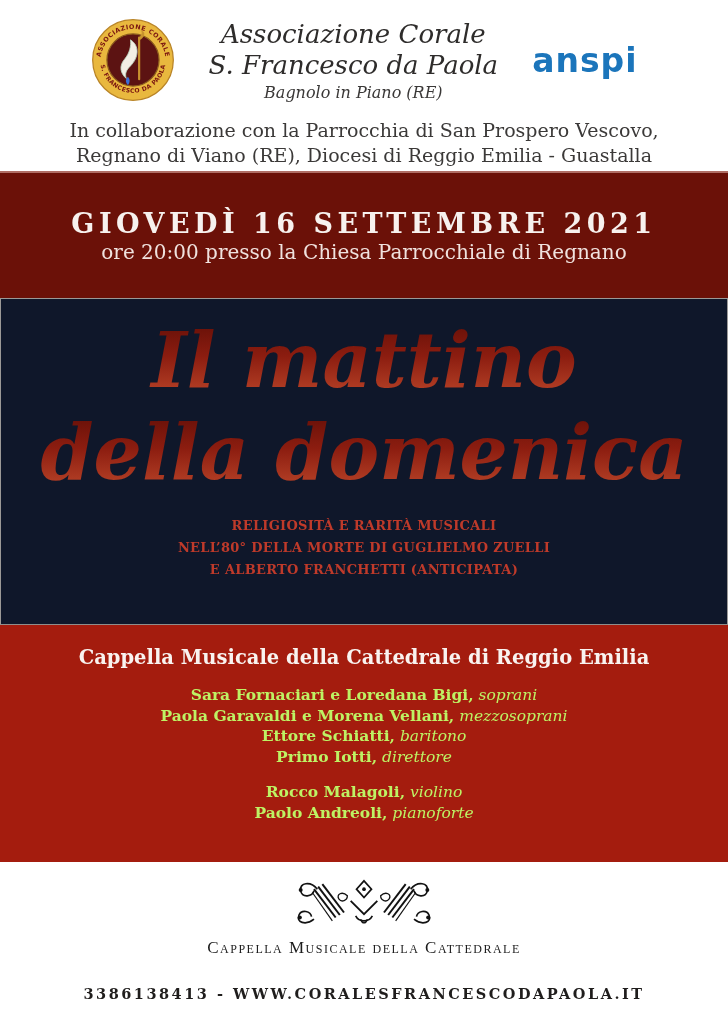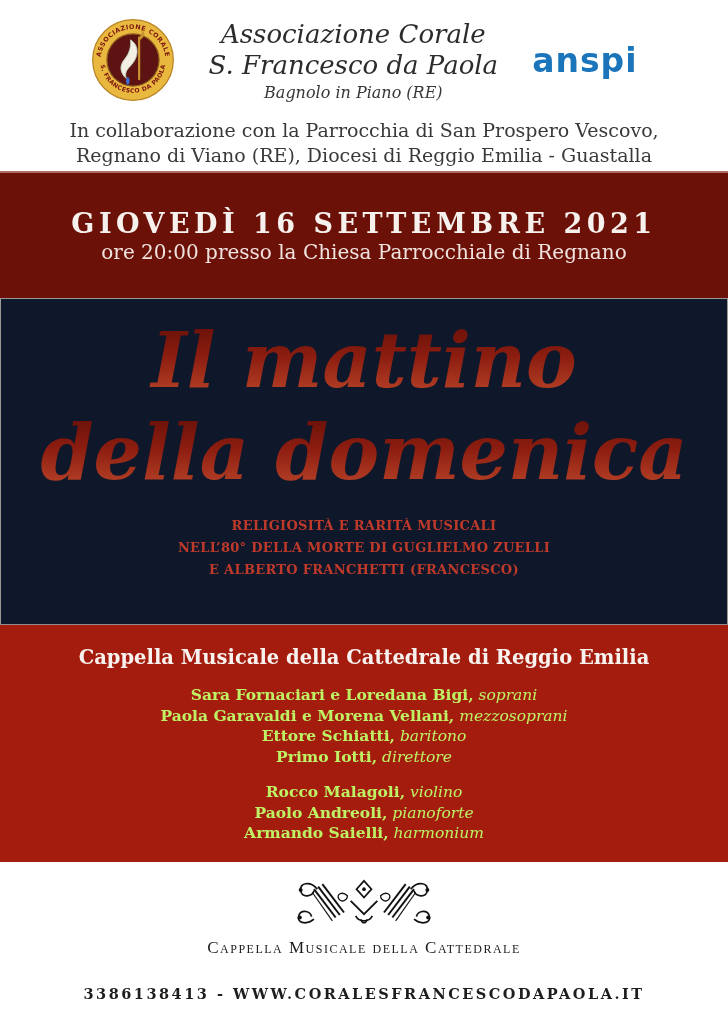--- a/index.html
+++ b/index.html
@@ -222,21 +222,21 @@
     <div class="date-heading">GIOVEDÌ 16 SETTEMBRE 2021</div>
     <div class="date-subheading">ore 20:00 presso la Chiesa Parrocchiale di Regnano</div>
   </div>
 
   <div class="title-box">
     <div class="main-title">Il mattino</div>
     <div class="main-title">della domenica</div>
     <div class="subtitle-block">
       <div>RELIGIOSITÀ E RARITÀ MUSICALI</div>
       <div>NELL’80° DELLA MORTE DI GUGLIELMO ZUELLI</div>
-      <div>E ALBERTO FRANCHETTI (FRANCESCO)</div>
+      <div>E ALBERTO FRANCHETTI (ANTICIPATA)</div>
     </div>
   </div>
 
   <div class="performers-band">
     <div class="ensemble-line">Cappella Musicale della Cattedrale di Reggio Emilia</div>
 
     <div class="perf-group">
       <div class="perf-line">
         <span class="perf-names">Sara Fornaciari e Loredana Bigi,</span>
         <span class="perf-role">soprani</span>
@@ -256,24 +256,20 @@
     </div>
 
     <div class="perf-group second">
       <div class="perf-line">
         <span class="perf-names">Rocco Malagoli,</span>
         <span class="perf-role">violino</span>
       </div>
       <div class="perf-line">
         <span class="perf-names">Paolo Andreoli,</span>
         <span class="perf-role">pianoforte</span>
-      </div>
-      <div class="perf-line">
-        <span class="perf-names">Armando Saielli,</span>
-        <span class="perf-role">harmonium</span>
       </div>
     </div>
   </div>
 
   <div class="footer-section">
 
     <svg class="cappella-ornament" viewBox="0 0 180 70" xmlns="http://www.w3.org/2000/svg" fill="none" stroke="#121212">
       <defs>
         <g id="sideFlourish">
           <path d="M34 16 C26 6 12 8 14 18 C16 27 28 25 30 18" stroke-width="2"></path>

